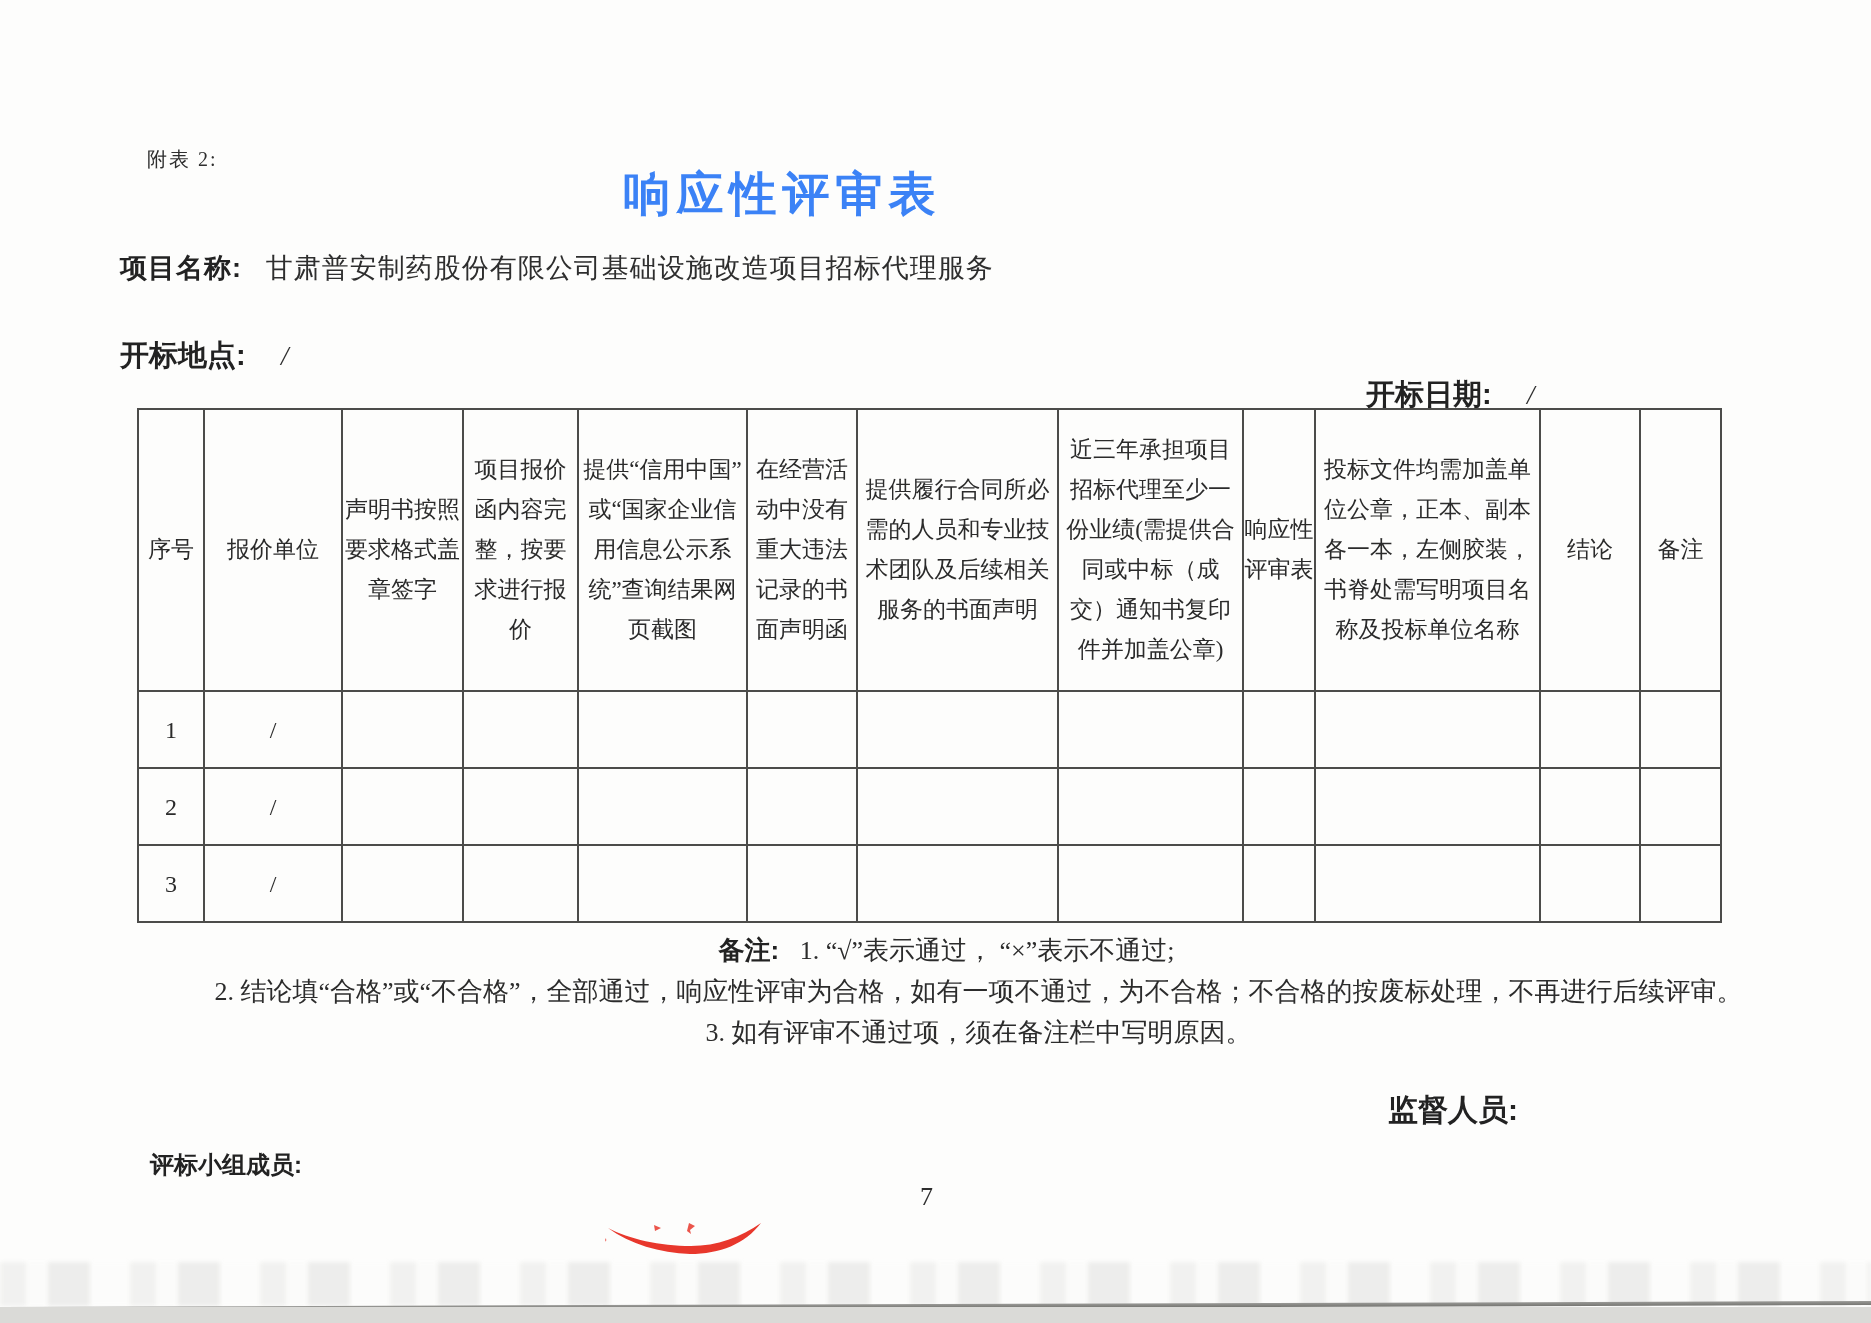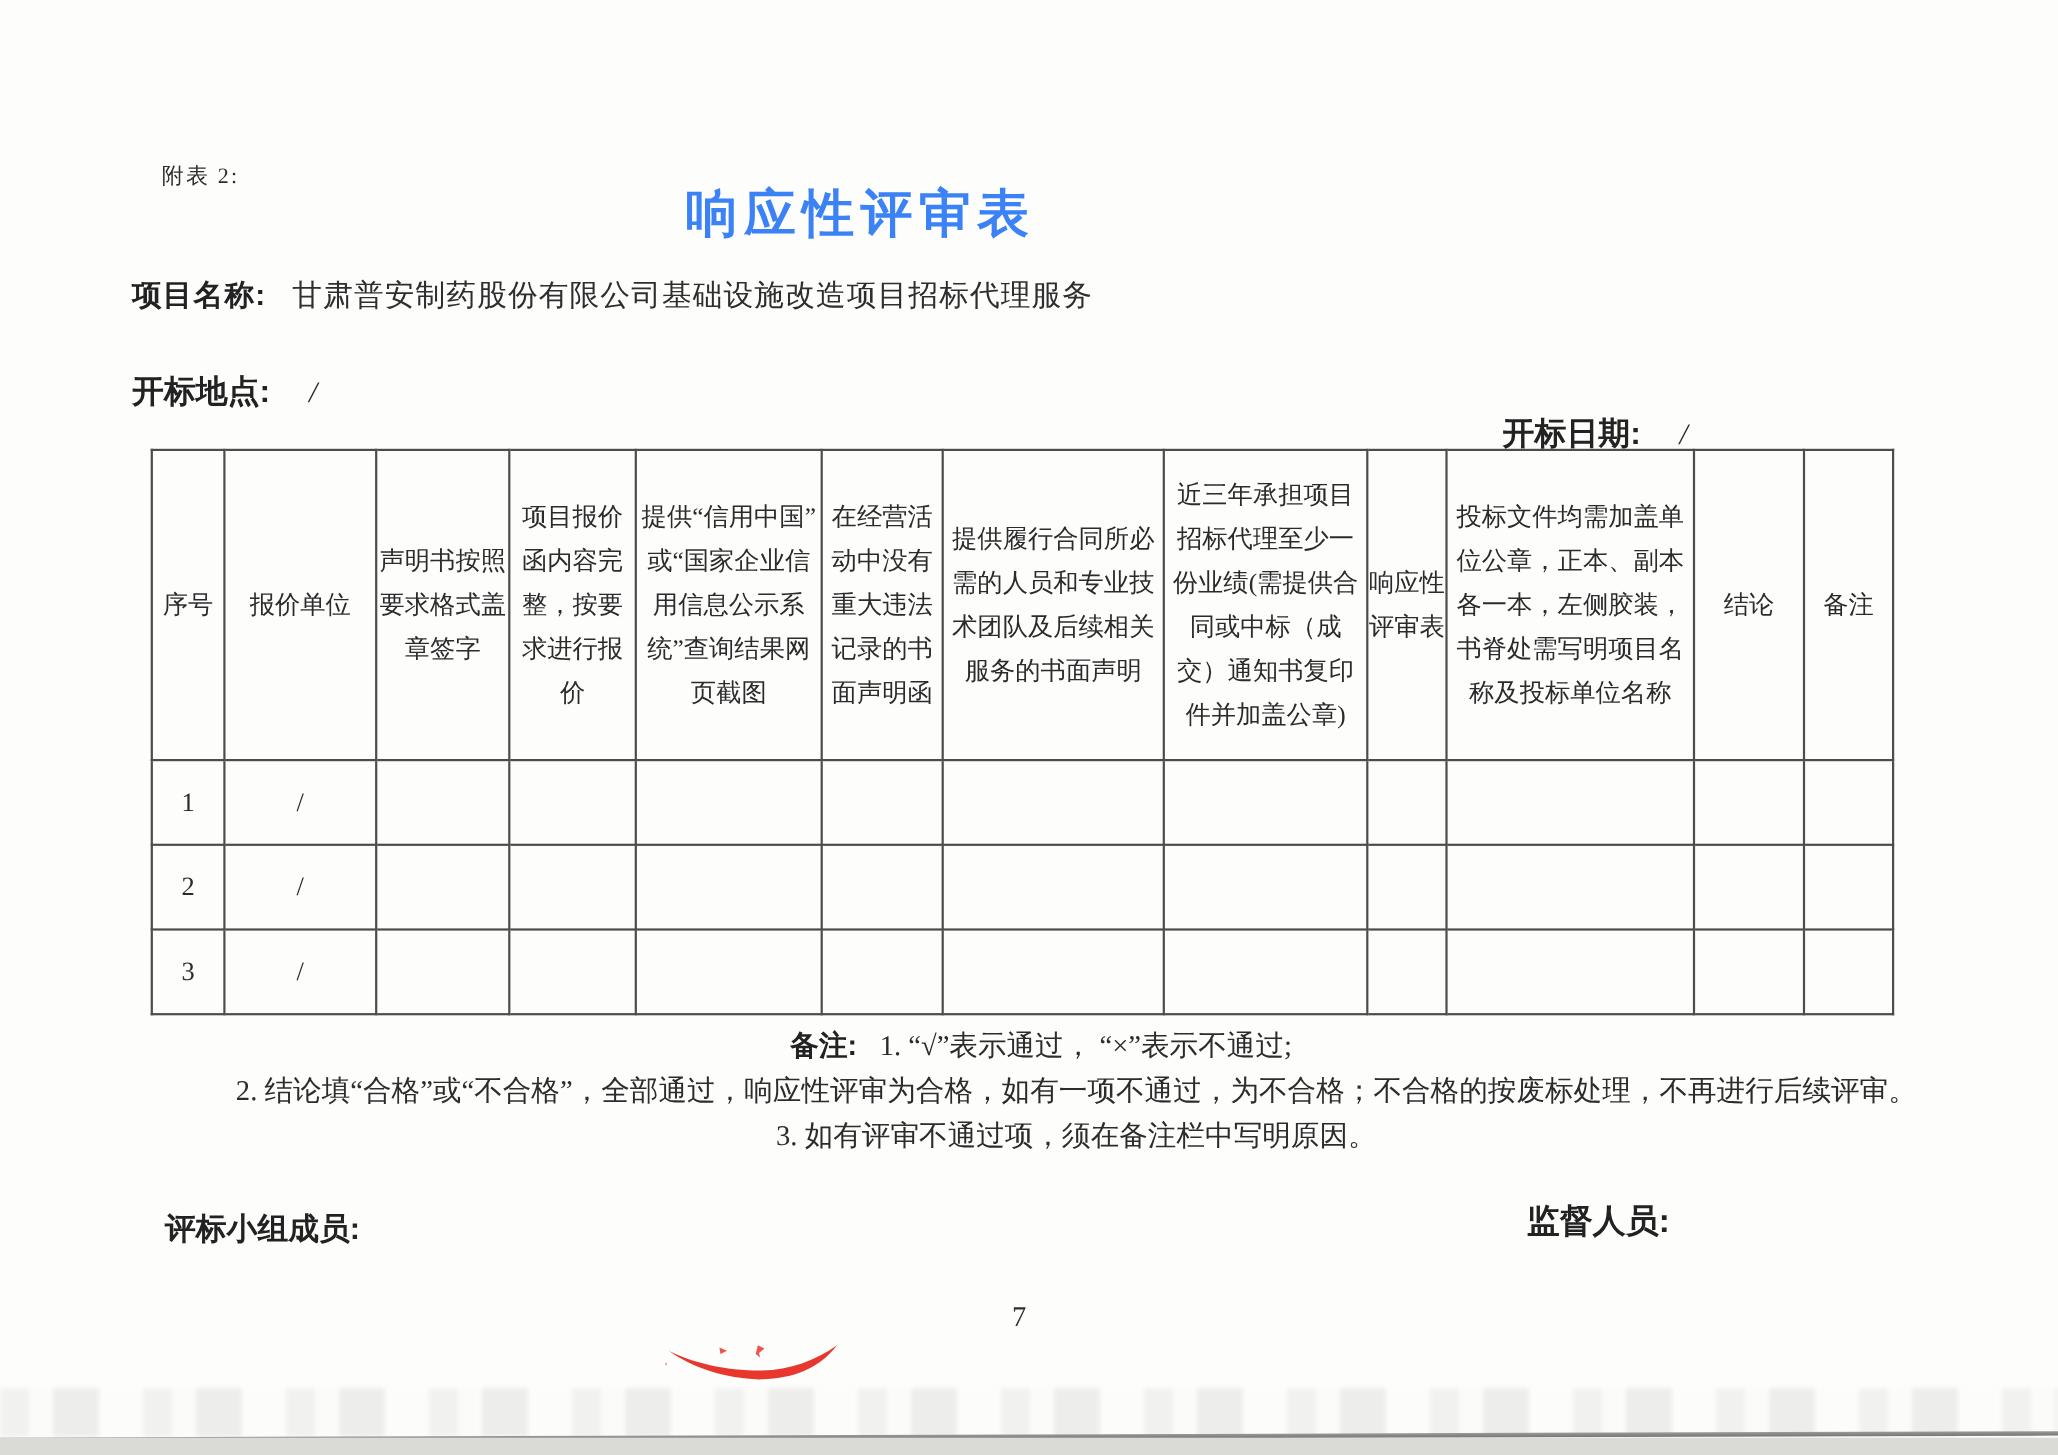--- a/index.html
+++ b/index.html
@@ -46,21 +46,21 @@
   td.p16{padding:0 16px;}
   td.p18{padding:0 18px;}
   td.p11{padding:0 11px;}
 
   
   .notes{left:120px;top:930px;width:1625px;font-size:26px;line-height:41px;color:#2c2c2c;text-align:center;}
   .note-first{padding-left:28px;}
   .note-hang{text-indent:92px;}
   .note-indent{margin-left:92px;}
 
-  .team-label{left:150px;top:1098px;font-size:28px;}
+  .team-label{left:150px;top:1149px;font-size:24px;}
   .supervisor-label{left:1388px;top:1090px;font-size:30px;}
   .page-num{left:920px;top:1182px;font-size:26px;}
 
   
   .pen-mark{left:605px;top:1216px;width:160px;height:46px;}
   .scan-mottle{
     left:0;top:1262px;width:1871px;height:44px;
     background:
       repeating-linear-gradient(90deg,
         rgba(160,160,155,0.12) 0 26px, rgba(220,220,215,0.05) 26px 48px,

